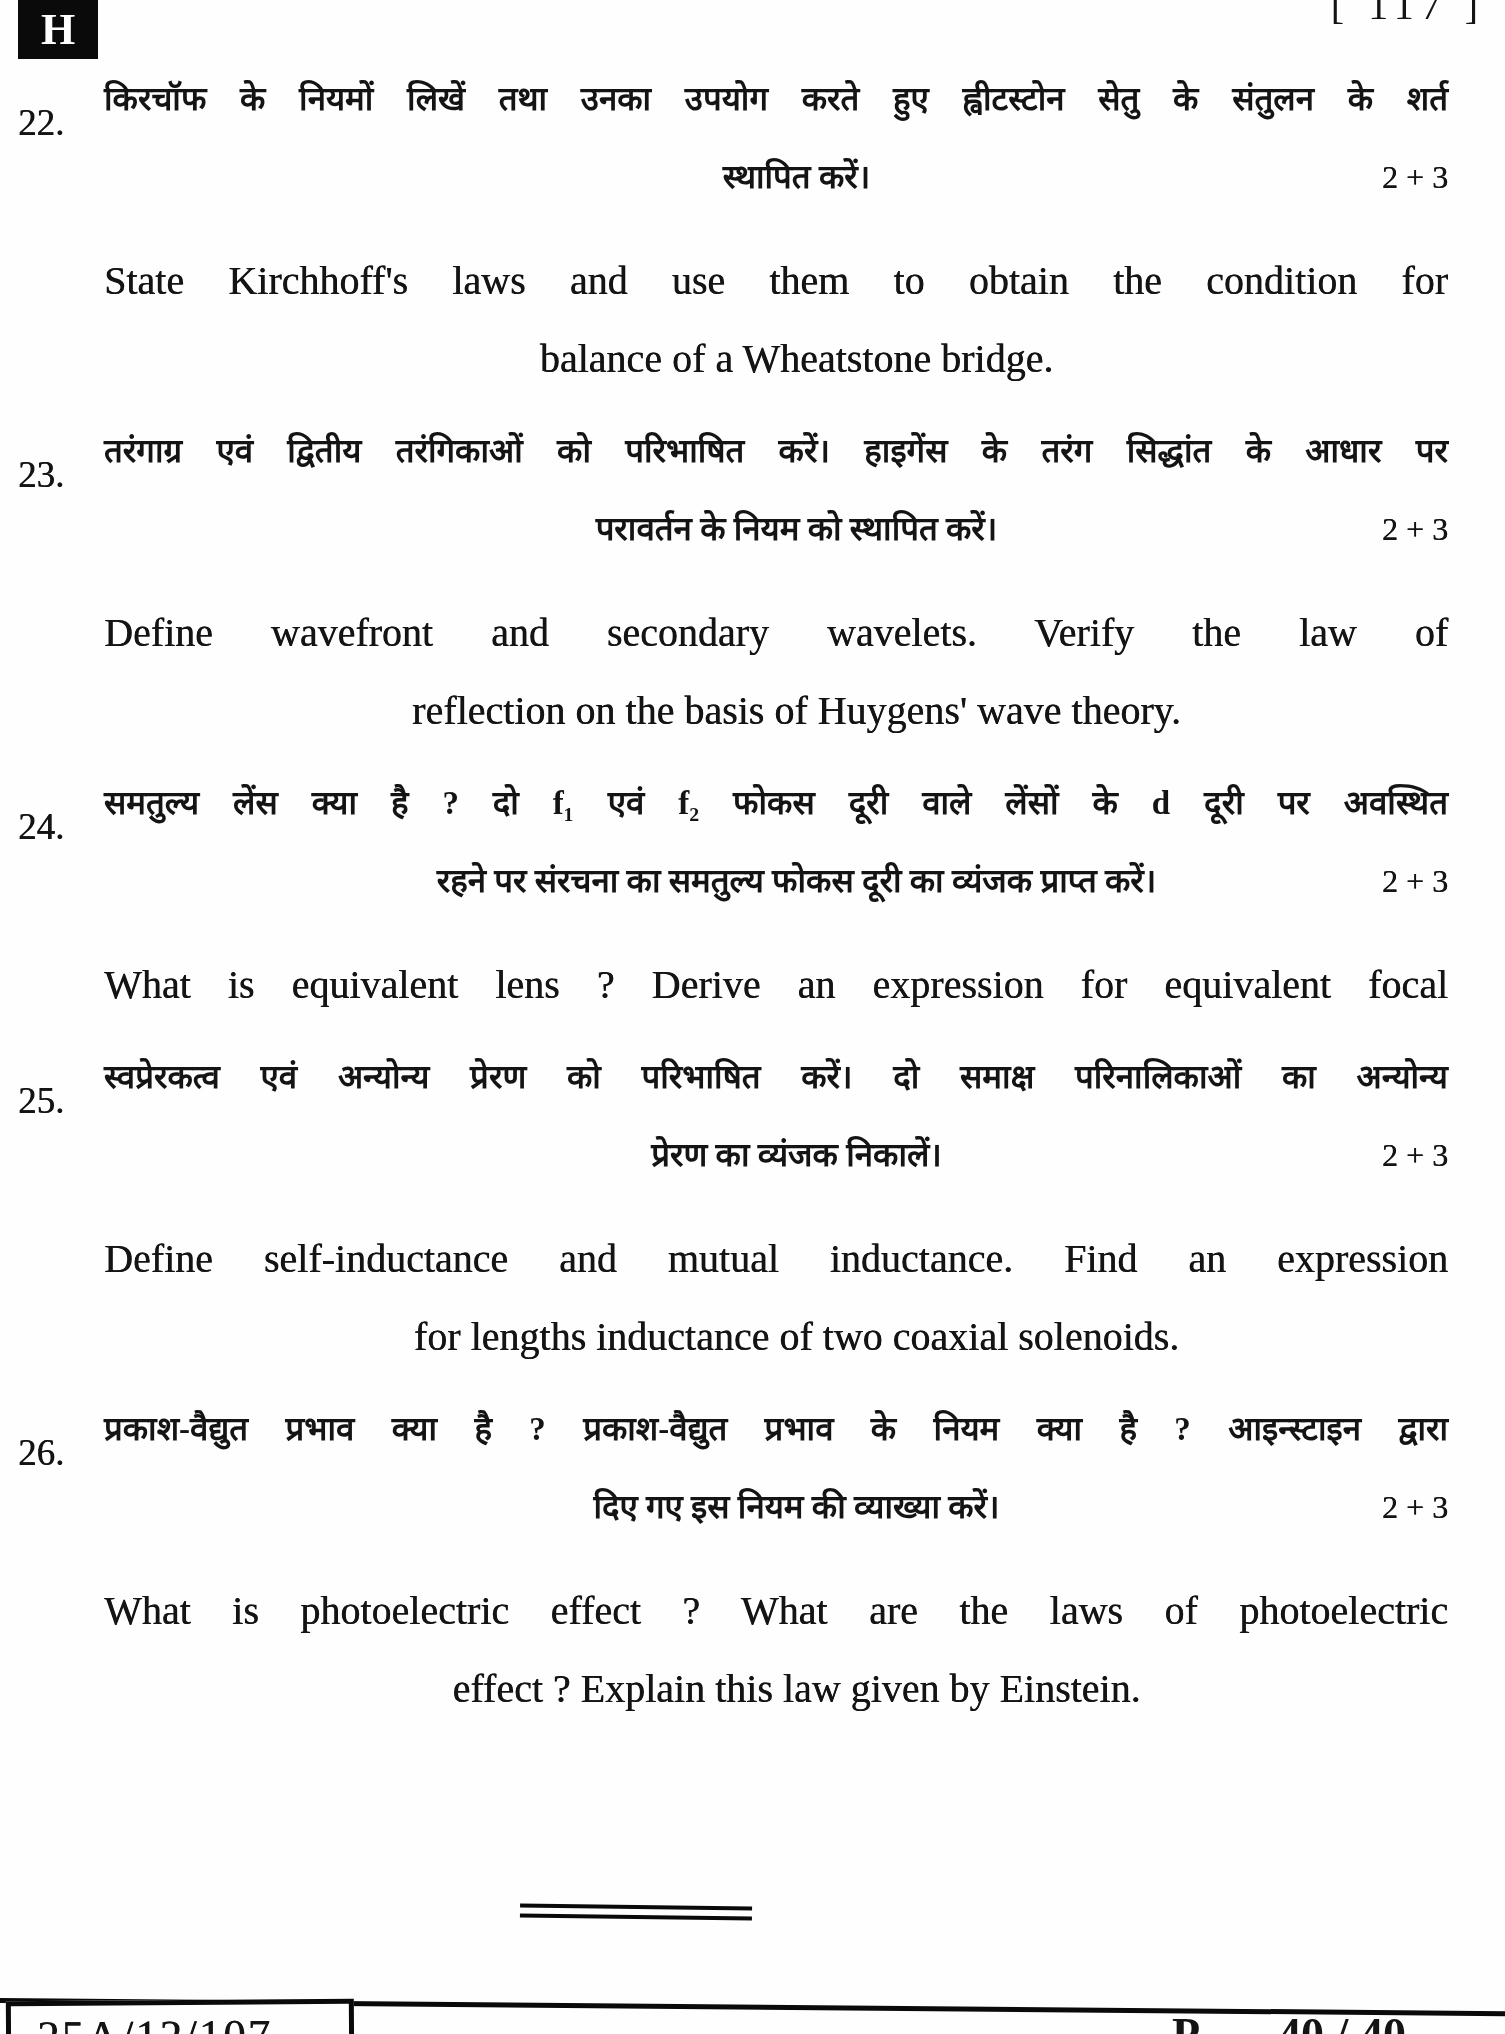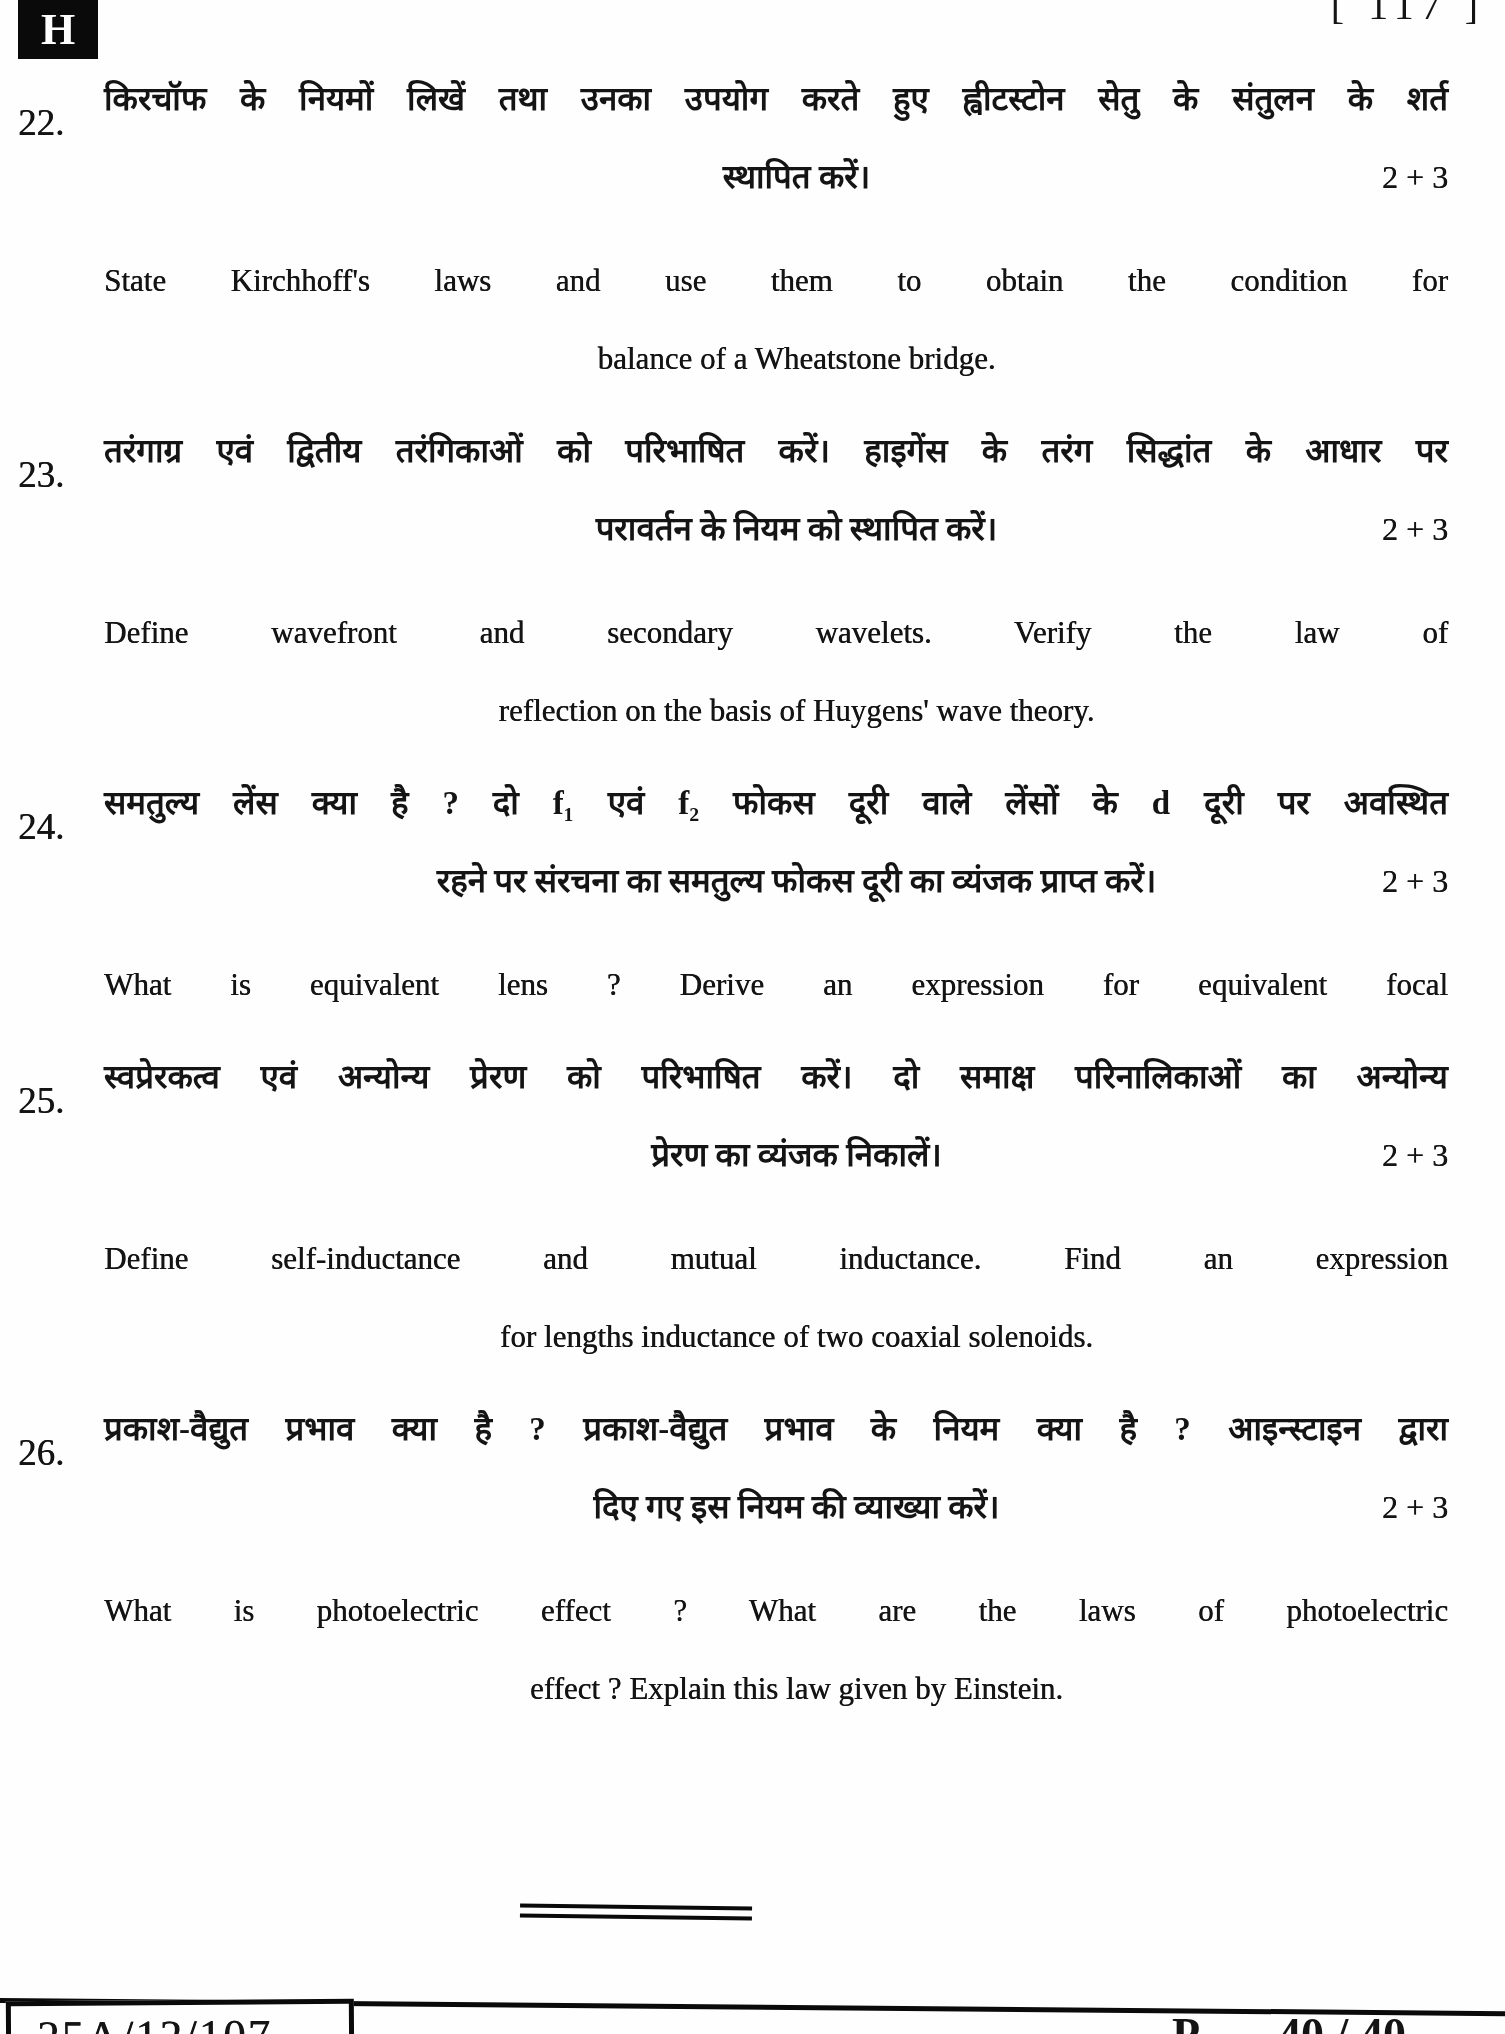--- a/index.html
+++ b/index.html
@@ -52,21 +52,21 @@
   .qbody { flex: 1; min-width: 0; }
 
   .hindi-block { position: relative; }
   .hline {
     font-size: 33px;
     font-weight: bold;
     line-height: 78px;
     white-space: normal;
   }
   .eline {
-    font-size: 31px;
+    font-size: 40px;
     line-height: 78px;
     text-shadow: 0.45px 0 0 currentColor;
   }
   .english-block { margin-top: 26px; }
   .jfull { text-align: justify; text-align-last: justify; }
   .jlast { text-align: center; margin-left: 41px; }
 
   .marks {
     position: absolute;
     right: 0; bottom: 0;

